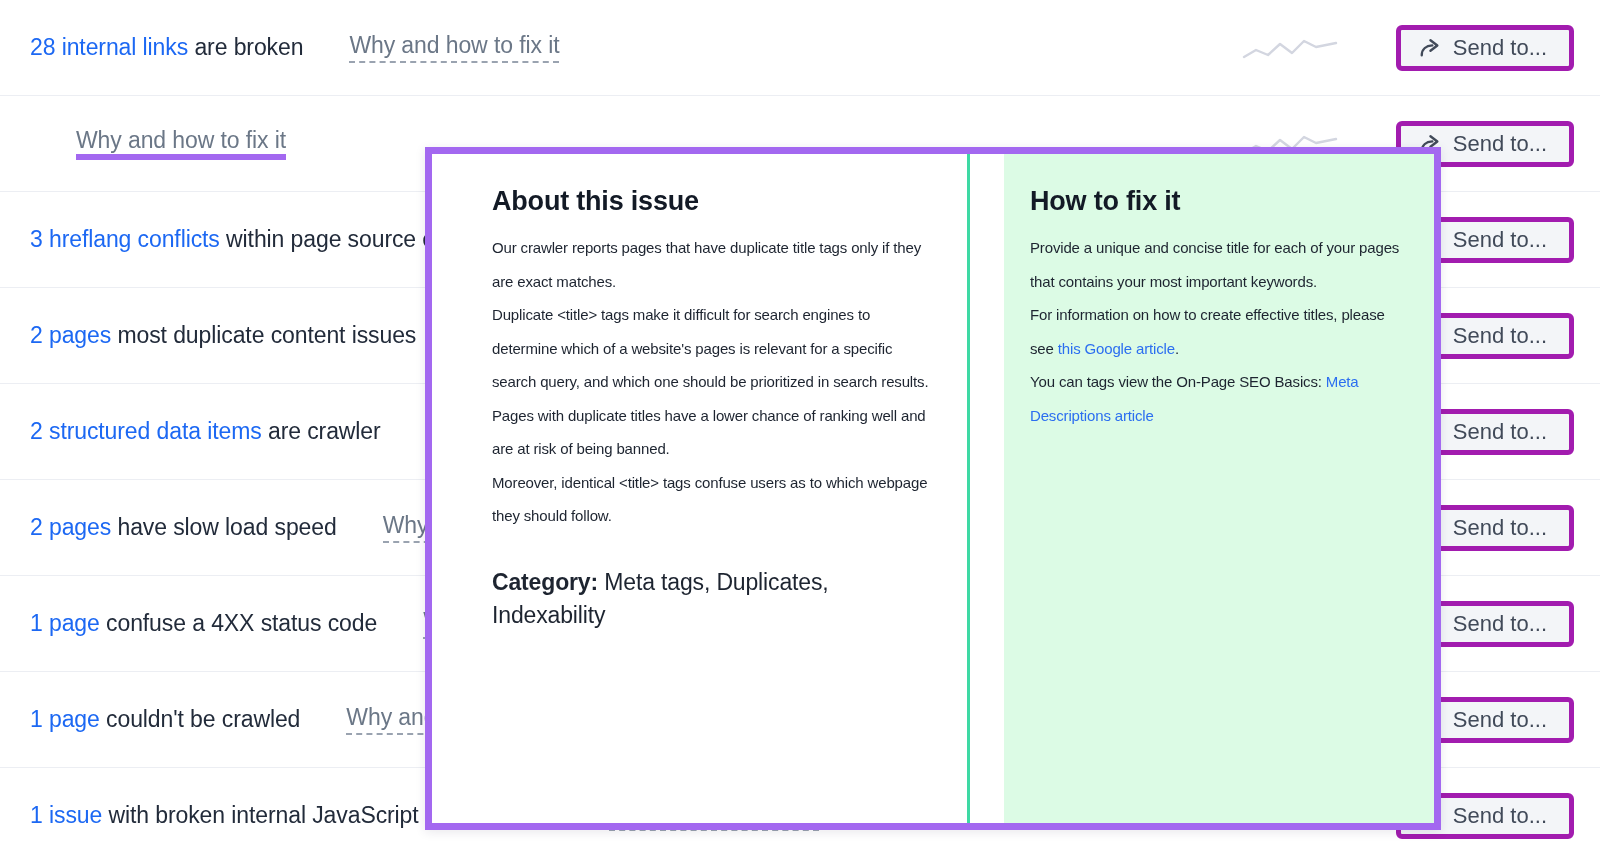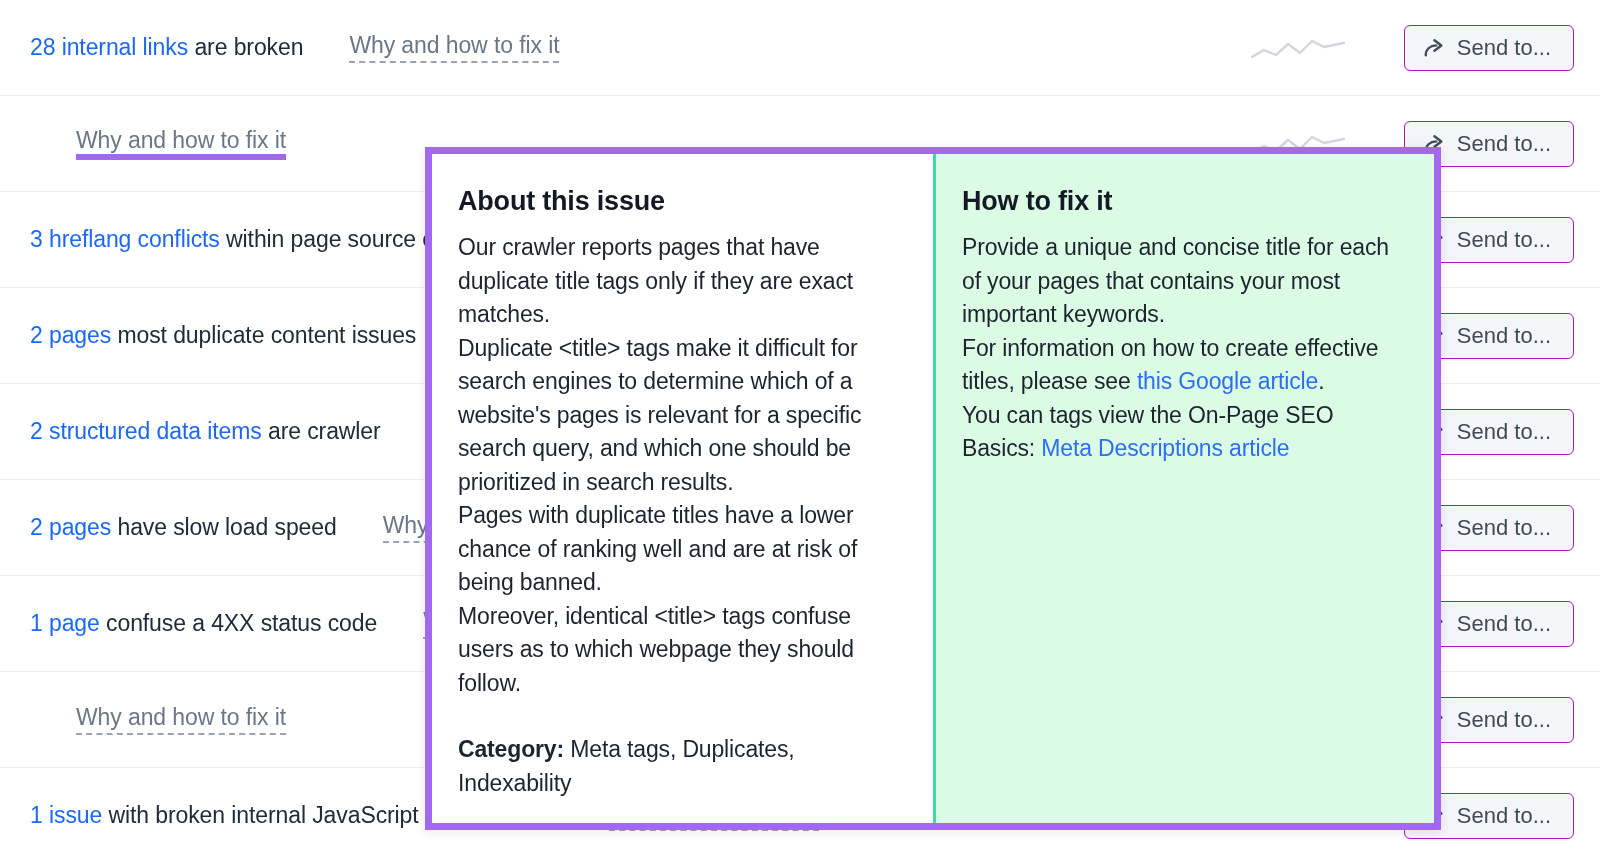--- a/index.html
+++ b/index.html
@@ -79,21 +79,21 @@
     width: 96px;
     height: 34px;
     display: block;
   }
   .send-btn {
     display: inline-flex;
     align-items: center;
     gap: 12px;
     height: 46px;
     padding: 0 22px 0 18px;
-    border: 1px solid #a21caf;
+    border: 5px solid #a21caf;
     border-radius: 6px;
     background: #f3f5f8;
     color: #414a59;
     font-size: 22px;
     font-family: "Liberation Sans", sans-serif;
     cursor: pointer;
     white-space: nowrap;
     box-sizing: border-box;
   }
   .send-btn .share-icon {
@@ -113,39 +113,40 @@
     border: 7px solid #a368f0;
     background: #ffffff;
     display: flex;
     z-index: 40;
     box-shadow: 0 2px 10px rgba(40,30,70,0.10);
   }
   .popup-col {
     box-sizing: border-box;
     padding: 32px 32px 26px 26px;
     overflow: hidden;
+    margin-left: 34px;
   }
   .popup-col.about {
     width: 504px;
     background: #ffffff;
     border-right: 3px solid #3ed9a4;
   }
   .popup-col.howto {
     flex: 1;
     background: #dcfbe5;
   }
   .popup-h {
     font-size: 27px;
     font-weight: bold;
     color: #131a26;
     margin: 0 0 14px 0;
     letter-spacing: -0.2px;
   }
   .popup-p {
-    font-size: 23px;
+    font-size: 15px;
     line-height: 33.5px;
     color: #1d2430;
     margin: 0;
     letter-spacing: -0.15px;
   }
   .popup-p .lnk {
     color: #2b6ef0;
     cursor: pointer;
   }
   .popup-cat {
@@ -266,20 +267,21 @@
         <button class="send-btn">
           <svg class="share-icon" viewBox="0 0 24 24">
             <path d="M3 20c0-7 5-10.5 11.5-10.8" fill="none" stroke="#414a59" stroke-width="2.6" stroke-linecap="round"></path>
             <path d="M12.5 3.5L20 9.2L12.5 15" fill="none" stroke="#414a59" stroke-width="2.6" stroke-linejoin="round" stroke-linecap="round"></path>
           </svg>
           <span>Send to...</span>
         </button>
       </div>
     </div>
     <div class="issue-row">
+      <span class="issue-text"><span class="issue-count">1 page</span><span> couldn't be crawled</span></span>
       <span class="fix-link">Why and how to fix it</span>
       <div class="row-right">
         <svg class="sparkline" viewBox="0 0 96 34">
           <polyline points="2,26 14,19 26,24 38,13 50,22 62,10 74,16 94,12" fill="none" stroke="#d3d6e0" stroke-width="2.4" stroke-linejoin="round" stroke-linecap="round"></polyline>
         </svg>
         <button class="send-btn">
           <svg class="share-icon" viewBox="0 0 24 24">
             <path d="M3 20c0-7 5-10.5 11.5-10.8" fill="none" stroke="#414a59" stroke-width="2.6" stroke-linecap="round"></path>
             <path d="M12.5 3.5L20 9.2L12.5 15" fill="none" stroke="#414a59" stroke-width="2.6" stroke-linejoin="round" stroke-linecap="round"></path>
           </svg>

